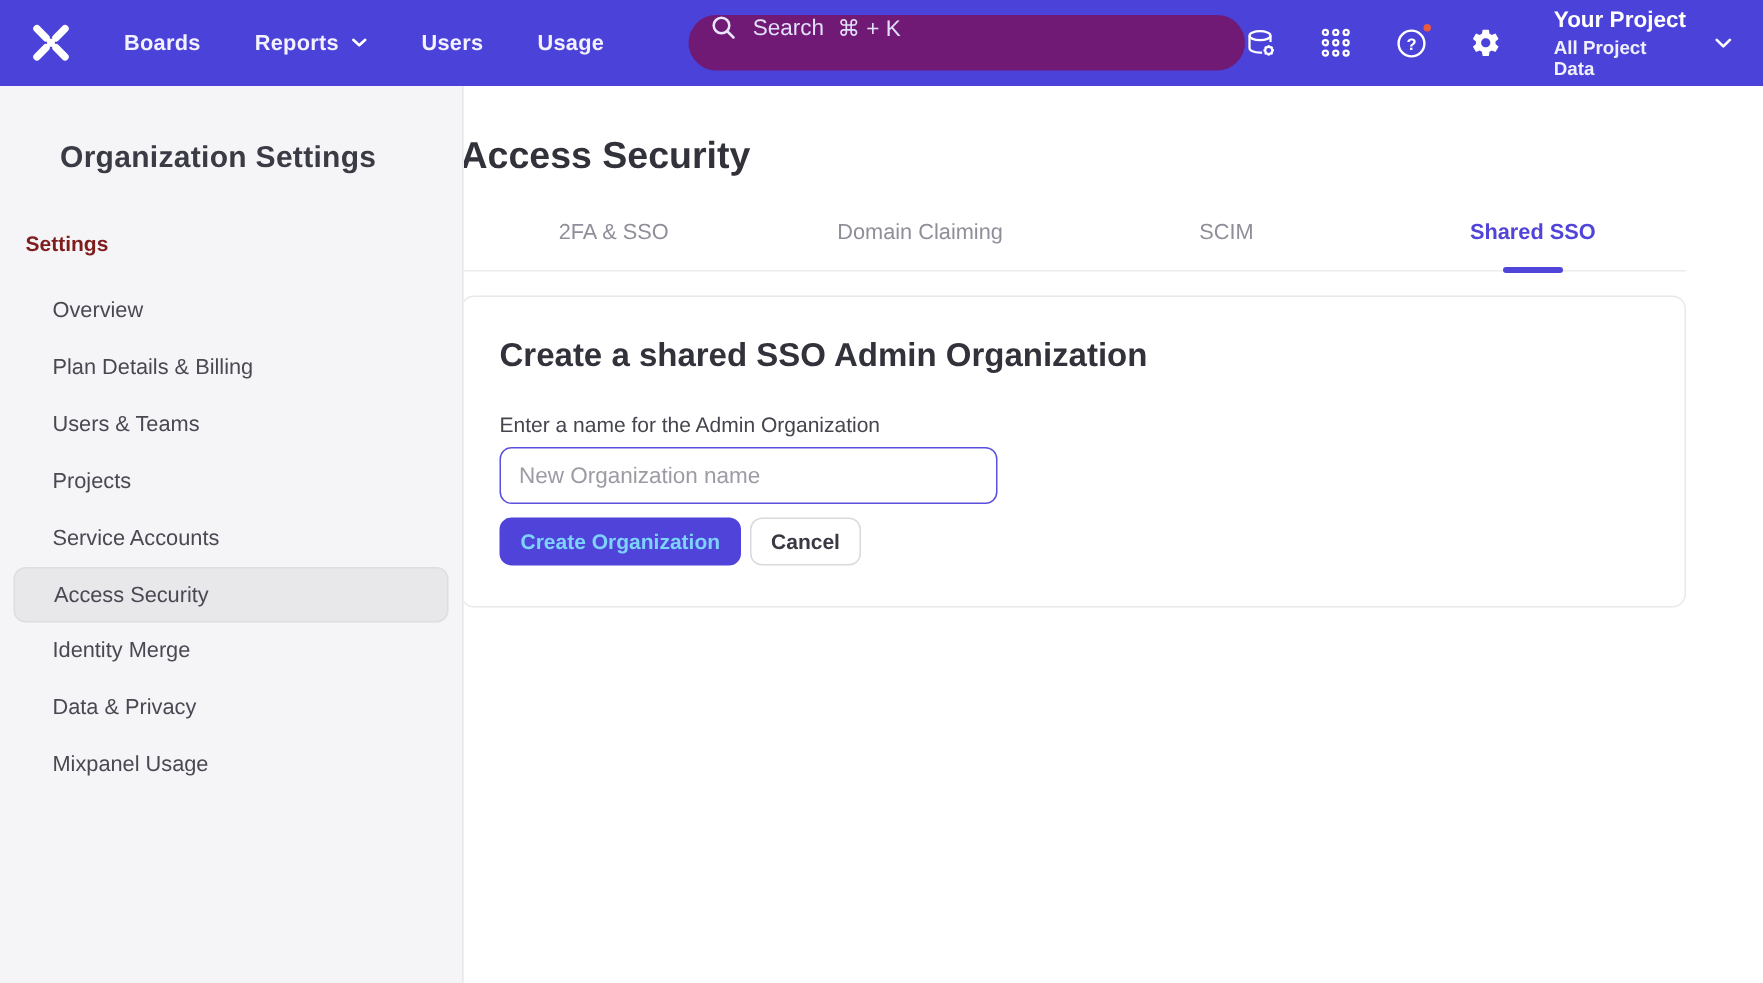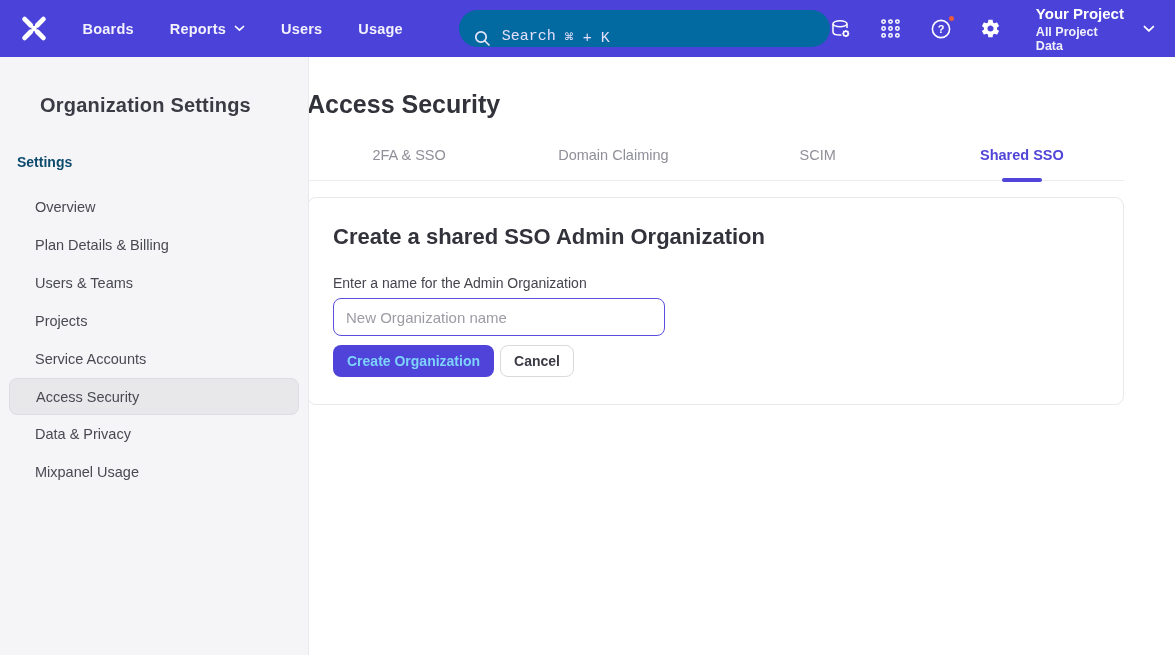--- a/index.html
+++ b/index.html
@@ -7,39 +7,39 @@
               font-family:"Liberation Sans", sans-serif; overflow:hidden; }
 
   
   .navbar { position:fixed; top:0; left:0; width:1175px; height:57px;
             background:#4b42d9; display:flex; align-items:center;
             padding:0 20px 0 18px; z-index:10; }
   .logo { width:32px; height:30px; display:flex; align-items:center; justify-content:center; cursor:pointer; }
   .nav-links { display:flex; gap:36px; margin-left:33px; }
   .nav-link { color:#f2f1fd; font-size:14.5px; font-weight:600; letter-spacing:.2px;
               display:flex; align-items:center; gap:8px; cursor:pointer; white-space:nowrap; }
-  .search { margin-left:56px; width:375px; height:37px; background:#0369a1;
-            border-radius:19px; display:flex; align-items:flex-end;
-            padding:0 15px; cursor:text;font-family:Liberation Mono, monospace; }
+  .search { margin-left:56px; width:375px; height:37px; background:#701a75;
+            border-radius:19px; display:flex; align-items:flex-start;
+            padding:0 15px; cursor:text; }
   .search-text { color:#e2dffa; font-size:15px; margin-left:11px; display:flex; gap:9px; }
   .nav-right { margin-left:auto; display:flex; align-items:center; gap:26px; }
   .icon-btn { width:24px; height:24px; display:flex; align-items:center;
               justify-content:center; cursor:pointer; position:relative; }
   .help-badge { position:absolute; top:-3px; right:-4px; width:9px; height:9px;
                 border-radius:50%; background:#ea5a3e; border:2px solid #4b42d9; }
   .project { display:flex; align-items:center; gap:17px; margin-left:8px; cursor:pointer; }
   .project-name { color:#ffffff; font-size:15px; font-weight:700; }
   .project-scope { color:#f0effc; font-size:12.5px; font-weight:700; margin-top:3px; }
 
   
   .sidebar { position:fixed; top:57px; left:0; bottom:0; width:309px;
              background:#f5f5f7; border-right:1px solid #e9e9ec; }
   .sidebar-title { margin:37px 0 0 40px; font-size:20px; font-weight:700;
                    color:#3b3b45; letter-spacing:.2px; }
-  .sidebar-section { margin:37px 0 0 17px; font-size:14px; font-weight:700; color:#0c4a6e; }
+  .sidebar-section { margin:37px 0 0 17px; font-size:14px; font-weight:700; color:#7f1d1d; }
   .sidebar-nav { margin-top:18px; }
   .side-item { height:38px; display:flex; align-items:center; padding-left:35px;
                font-size:14.5px; color:#494953; cursor:pointer; border-radius:8px; }
   .side-item.active { background:#e8e8eb; border:1px solid #dddde2;
                       margin:0 9px; padding-left:26px; height:37px; }
 
   
   .main { margin-left:256px; padding:0 51px; }
   .page-title { margin-top:33px; font-size:25px; font-weight:700; color:#32323b; }
   .tabs { display:flex; margin-top:28px; border-bottom:1px solid #ececf0; }
@@ -166,20 +166,21 @@
 <div class="sidebar">
   <div class="sidebar-title">Organization Settings</div>
   <div class="sidebar-section">Settings</div>
   <div class="sidebar-nav">
     <div class="side-item">Overview</div>
     <div class="side-item">Plan Details &amp; Billing</div>
     <div class="side-item">Users &amp; Teams</div>
     <div class="side-item">Projects</div>
     <div class="side-item">Service Accounts</div>
     <div class="side-item active">Access Security</div>
+    <div class="side-item">Identity Merge</div>
     <div class="side-item">Data &amp; Privacy</div>
     <div class="side-item">Mixpanel Usage</div>
   </div>
 </div>
 
 <div class="main" style="padding-top:57px">
   <div class="page-title">Access Security</div>
 
   <div class="tabs">
     <div class="tab">2FA &amp; SSO</div>

